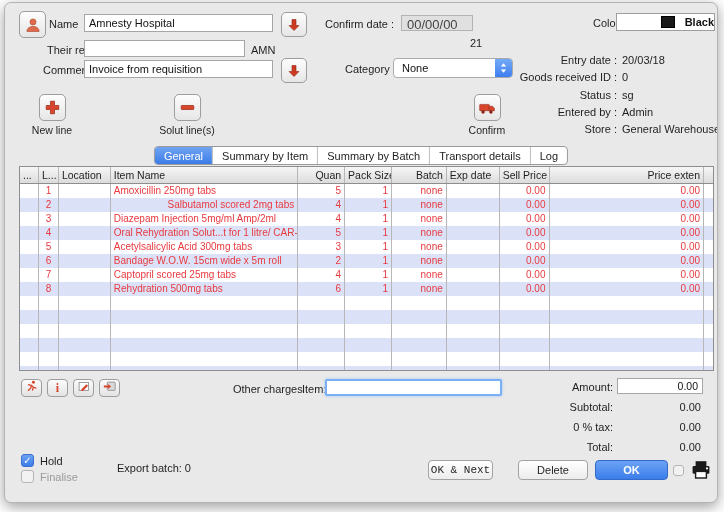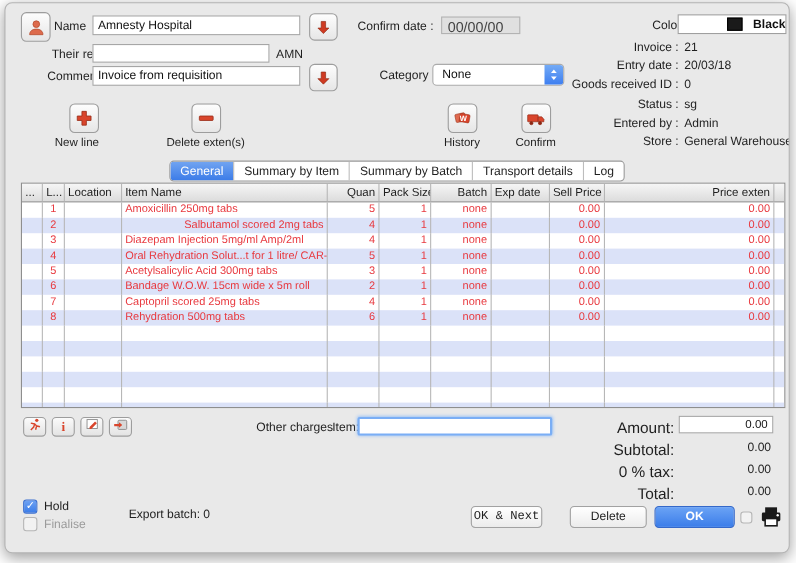--- a/index.html
+++ b/index.html
@@ -52,21 +52,21 @@
 
   .ri-row { position:absolute; left:460px; display:flex; font-size:11px; color:#1f1f1f; }
   .ri-label { width:152px; text-align:right; white-space:nowrap; }
   .ri-value { margin-left:5px; white-space:nowrap; }
 
   
   .tool { position:absolute; width:76px; display:flex; flex-direction:column;
     align-items:center; top:91px; }
   .tool .ibtn { position:relative; width:27px; height:27px; }
   .tool .cap { margin-top:3px; font-size:10.5px; color:#1f1f1f; white-space:nowrap; }
-  .tool-newline { left:9px;align-items:flex-end; }
+  .tool-newline { left:9px; }
   .tool-delete { left:144px; }
   .tool-history { left:377px; }
   .tool-confirm { left:444px;align-items:center; }
 
   
   .tab-bar { position:absolute; top:143px; left:50%; transform:translateX(-50%);
     height:19px; display:flex; background:#fff; border:1px solid #9a9a9a;
     border-radius:4px; overflow:hidden; }
   .tab-seg { font-size:11px; color:#1f1f1f; line-height:18px; padding:0 9px;
     border-left:1px solid #bdbdbd; white-space:nowrap; }
@@ -93,21 +93,21 @@
   .sbtn1 { left:16px; } .sbtn2 { left:42px; } .sbtn3 { left:68px; } .sbtn4 { left:94px; }
   .info-glyph { color:#d9452c; font-weight:bold; font-size:12px;
     font-family:"Liberation Serif",serif; line-height:12px; }
 
   .othercharges-label { left:228px; top:380px; }
   .itemfield-label { left:297px; top:380px; }
   .item-input { left:320px; top:376px; width:177px; height:17px;
     border:2px solid #7aaef5; border-radius:2px; box-shadow:0 0 3px #9cc3f5; }
 
   .amt-label { position:absolute; left:512px; width:96px; text-align:right;
-    font-size:14px; color:#1f1f1f; }
+    font-size:11px; color:#1f1f1f; }
   .amt-value { position:absolute; left:612px; width:84px; text-align:right;
     font-size:11px; color:#1f1f1f; }
   .amount-input { left:612px; top:375px; width:86px; height:16px; text-align:right;
     font-size:10.5px; }
 
   
   .cbox { position:absolute; width:13px; height:13px; border-radius:3px;
     border:1px solid #b5b5b5; background:#f2f2f2; font-size:10px; line-height:12px;
     text-align:center; color:#fff; }
   .cbox.checked { background:linear-gradient(#6ea2f3,#3b7de9); border-color:#3a6fd0; }
@@ -177,21 +177,20 @@
     <span class="stepper">
       <svg width="9" height="14" viewBox="0 0 10 16">
           <path d="M5 2.5 8 6.2H2z" fill="#fff"></path>
           <path d="M5 13.5 2 9.8h6z" fill="#fff"></path>
         </svg>
     </span>
   </div>
 
   <div id="ri-col">
       <div class="ri-row" style="top: 34px;">
-        <span class="ri-label">Invoice :</span>
         <span class="ri-value">21</span>
       </div>
       <div class="ri-row" style="top: 51px;">
         <span class="ri-label">Entry date :</span>
         <span class="ri-value">20/03/18</span>
       </div>
       <div class="ri-row" style="top: 68px;">
         <span class="ri-label">Goods received ID :</span>
         <span class="ri-value">0</span>
       </div>
@@ -216,31 +215,21 @@
         </svg>
     </div>
     <div class="cap">New line</div>
   </div>
   <div class="tool tool-delete">
     <div class="ibtn">
       <svg width="17" height="17" viewBox="0 0 16 16">
           <rect x="2.1" y="6.1" width="11.8" height="3.8" rx="0.6" fill="#d9452c" stroke="#992d18" stroke-width="0.7"></rect>
         </svg>
     </div>
-    <div class="cap">Delete exten(s)</div>
-  </div>
-  <div class="tool tool-history">
-    <div class="ibtn">
-      <svg width="17" height="17" viewBox="0 0 16 16">
-          <rect x="2" y="4" width="8.5" height="7" rx="1" fill="#e06a4f" stroke="#a03620" stroke-width="0.5" transform="rotate(-12 6 8)"></rect>
-          <rect x="5.5" y="4.5" width="8.5" height="7" rx="1" fill="#d9452c" stroke="#a03620" stroke-width="0.5" transform="rotate(10 10 8)"></rect>
-          <text x="8.6" y="10.6" font-size="6.5" fill="#fff" text-anchor="middle" font-weight="bold" font-family="Liberation Sans, sans-serif">W</text>
-        </svg>
-    </div>
-    <div class="cap">History</div>
+    <div class="cap">Solut line(s)</div>
   </div>
   <div class="tool tool-confirm">
     <div class="ibtn">
       <svg width="18" height="18" viewBox="0 0 16 16">
           <g fill="#d9452c" stroke="#8e2713" stroke-width="0.5">
             <rect x="1.5" y="4.8" width="8.5" height="5.6" rx="0.5"></rect>
             <path d="M10 6.4h2.9l1.7 2v2H10z"></path>
             <circle cx="4.5" cy="11.5" r="1.3" fill="#8e2713"></circle>
             <circle cx="11.5" cy="11.5" r="1.3" fill="#8e2713"></circle>
           </g>

